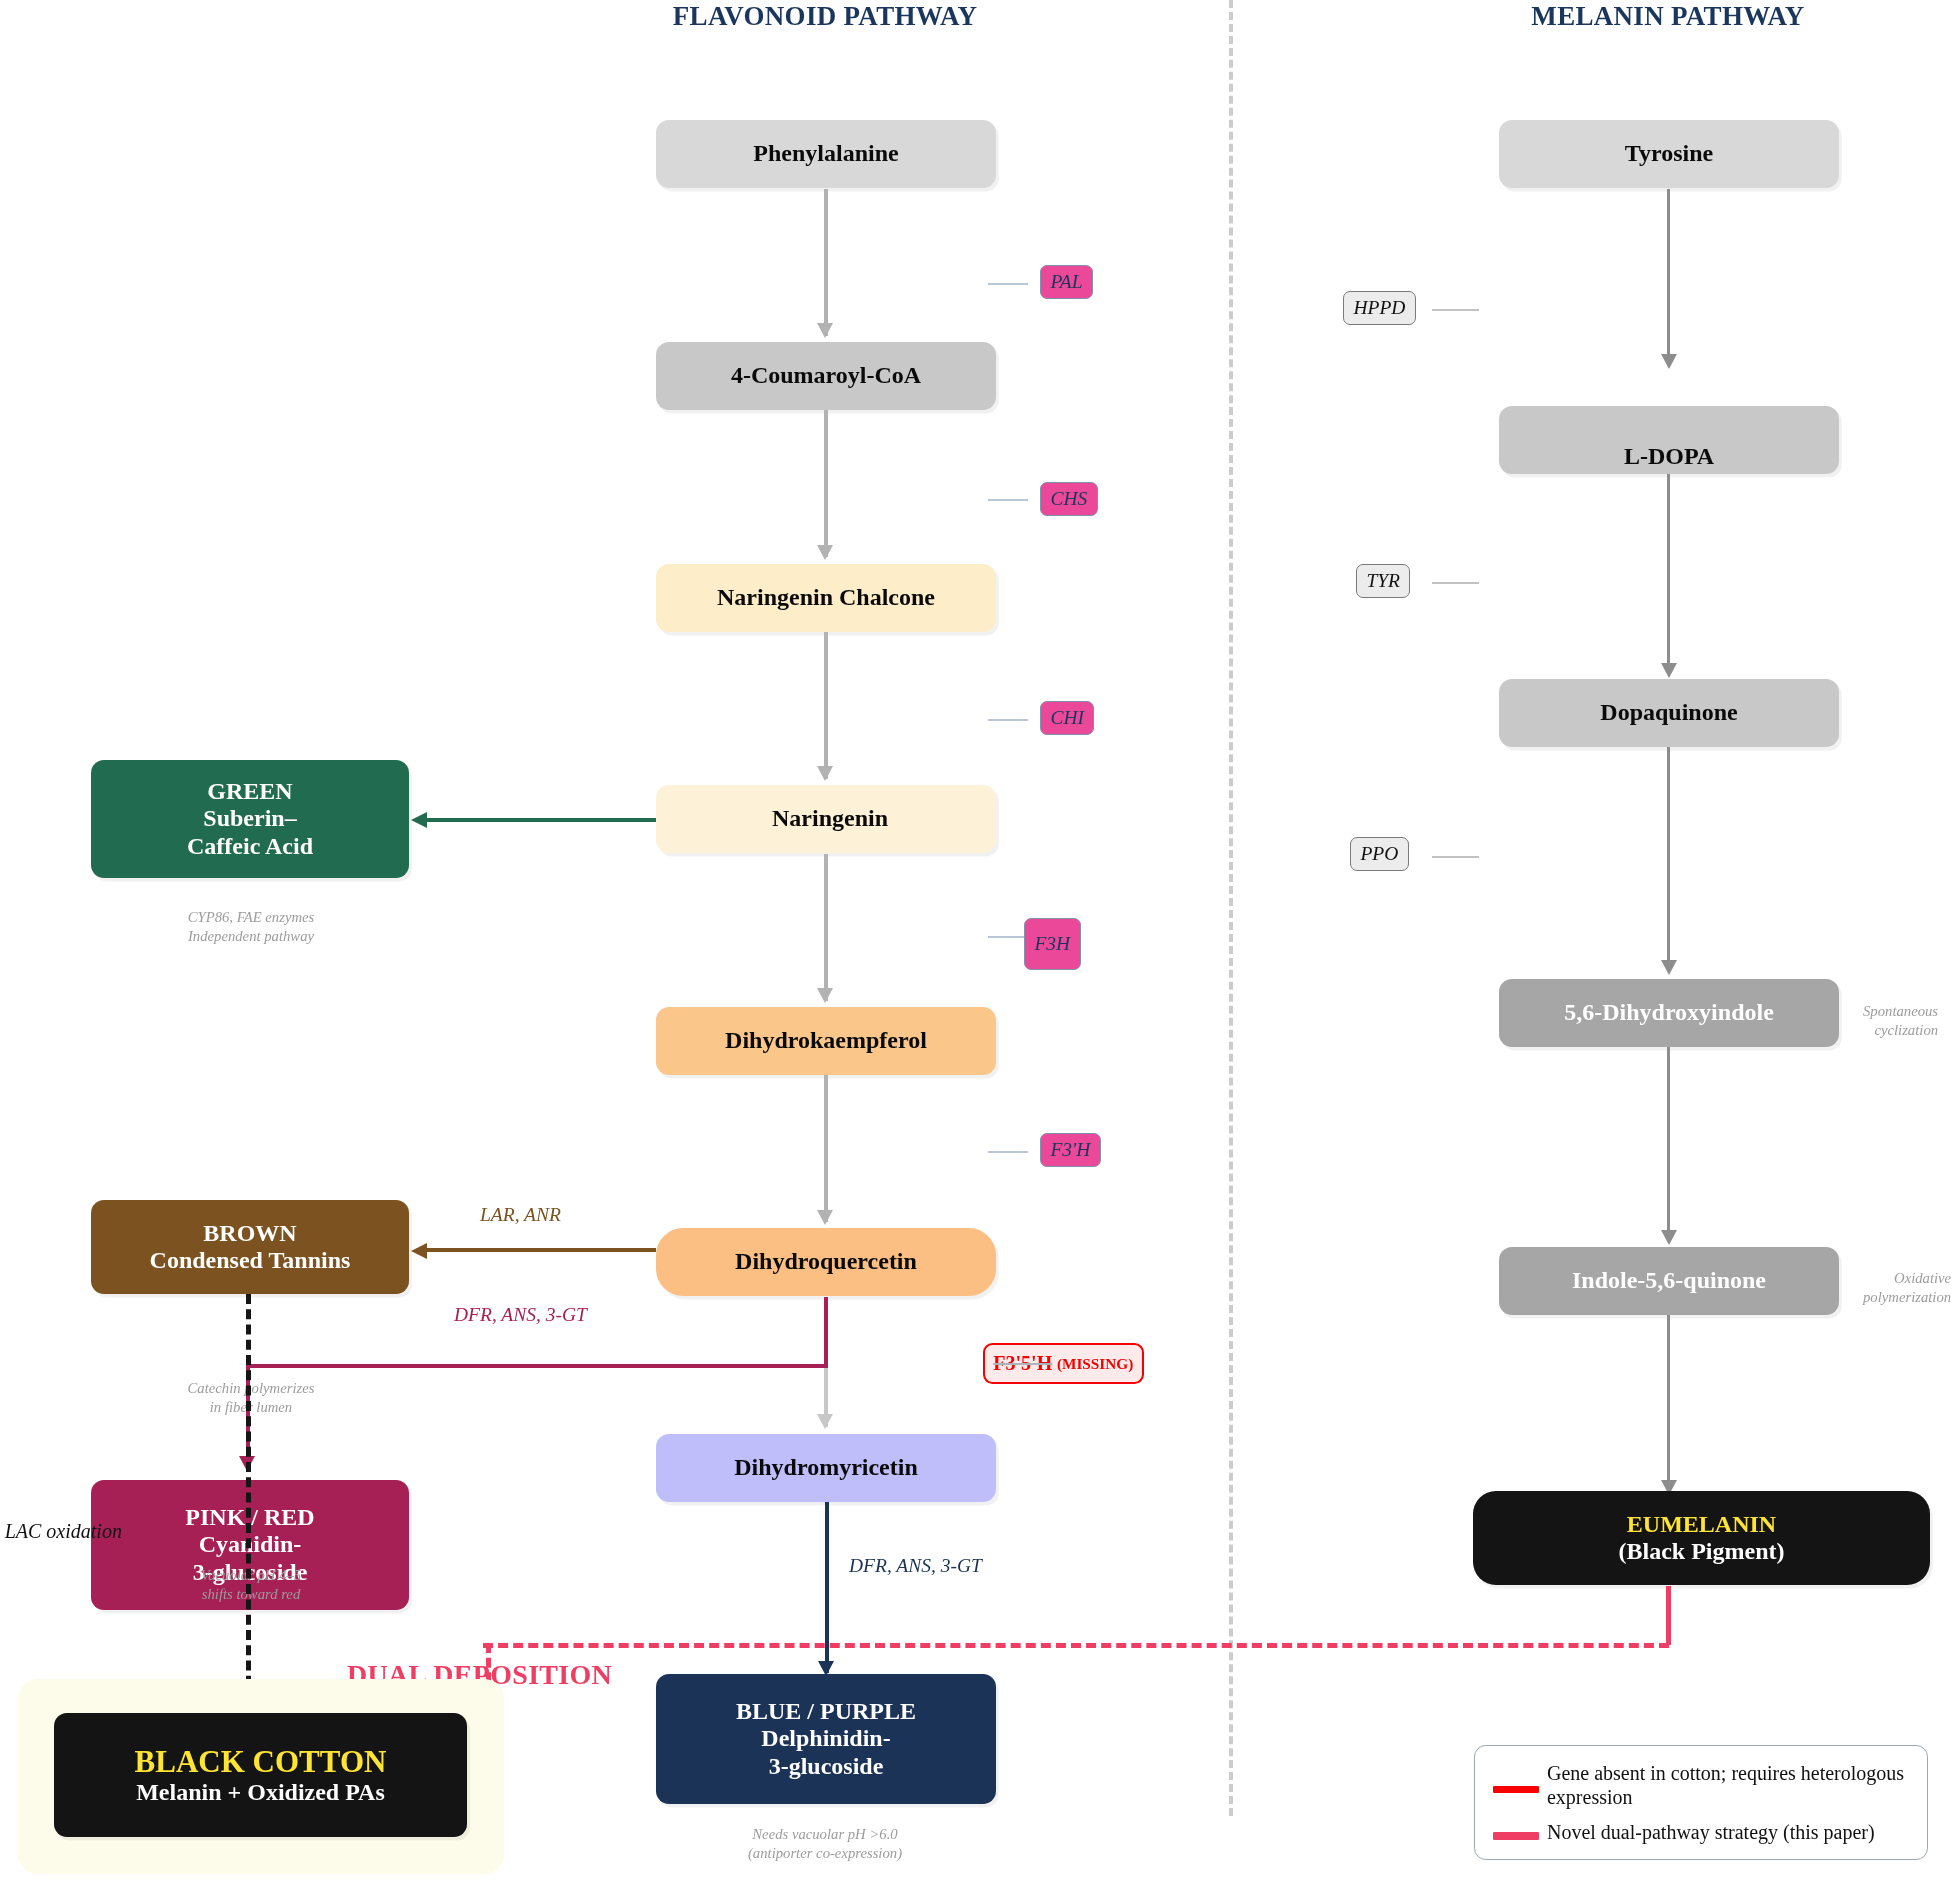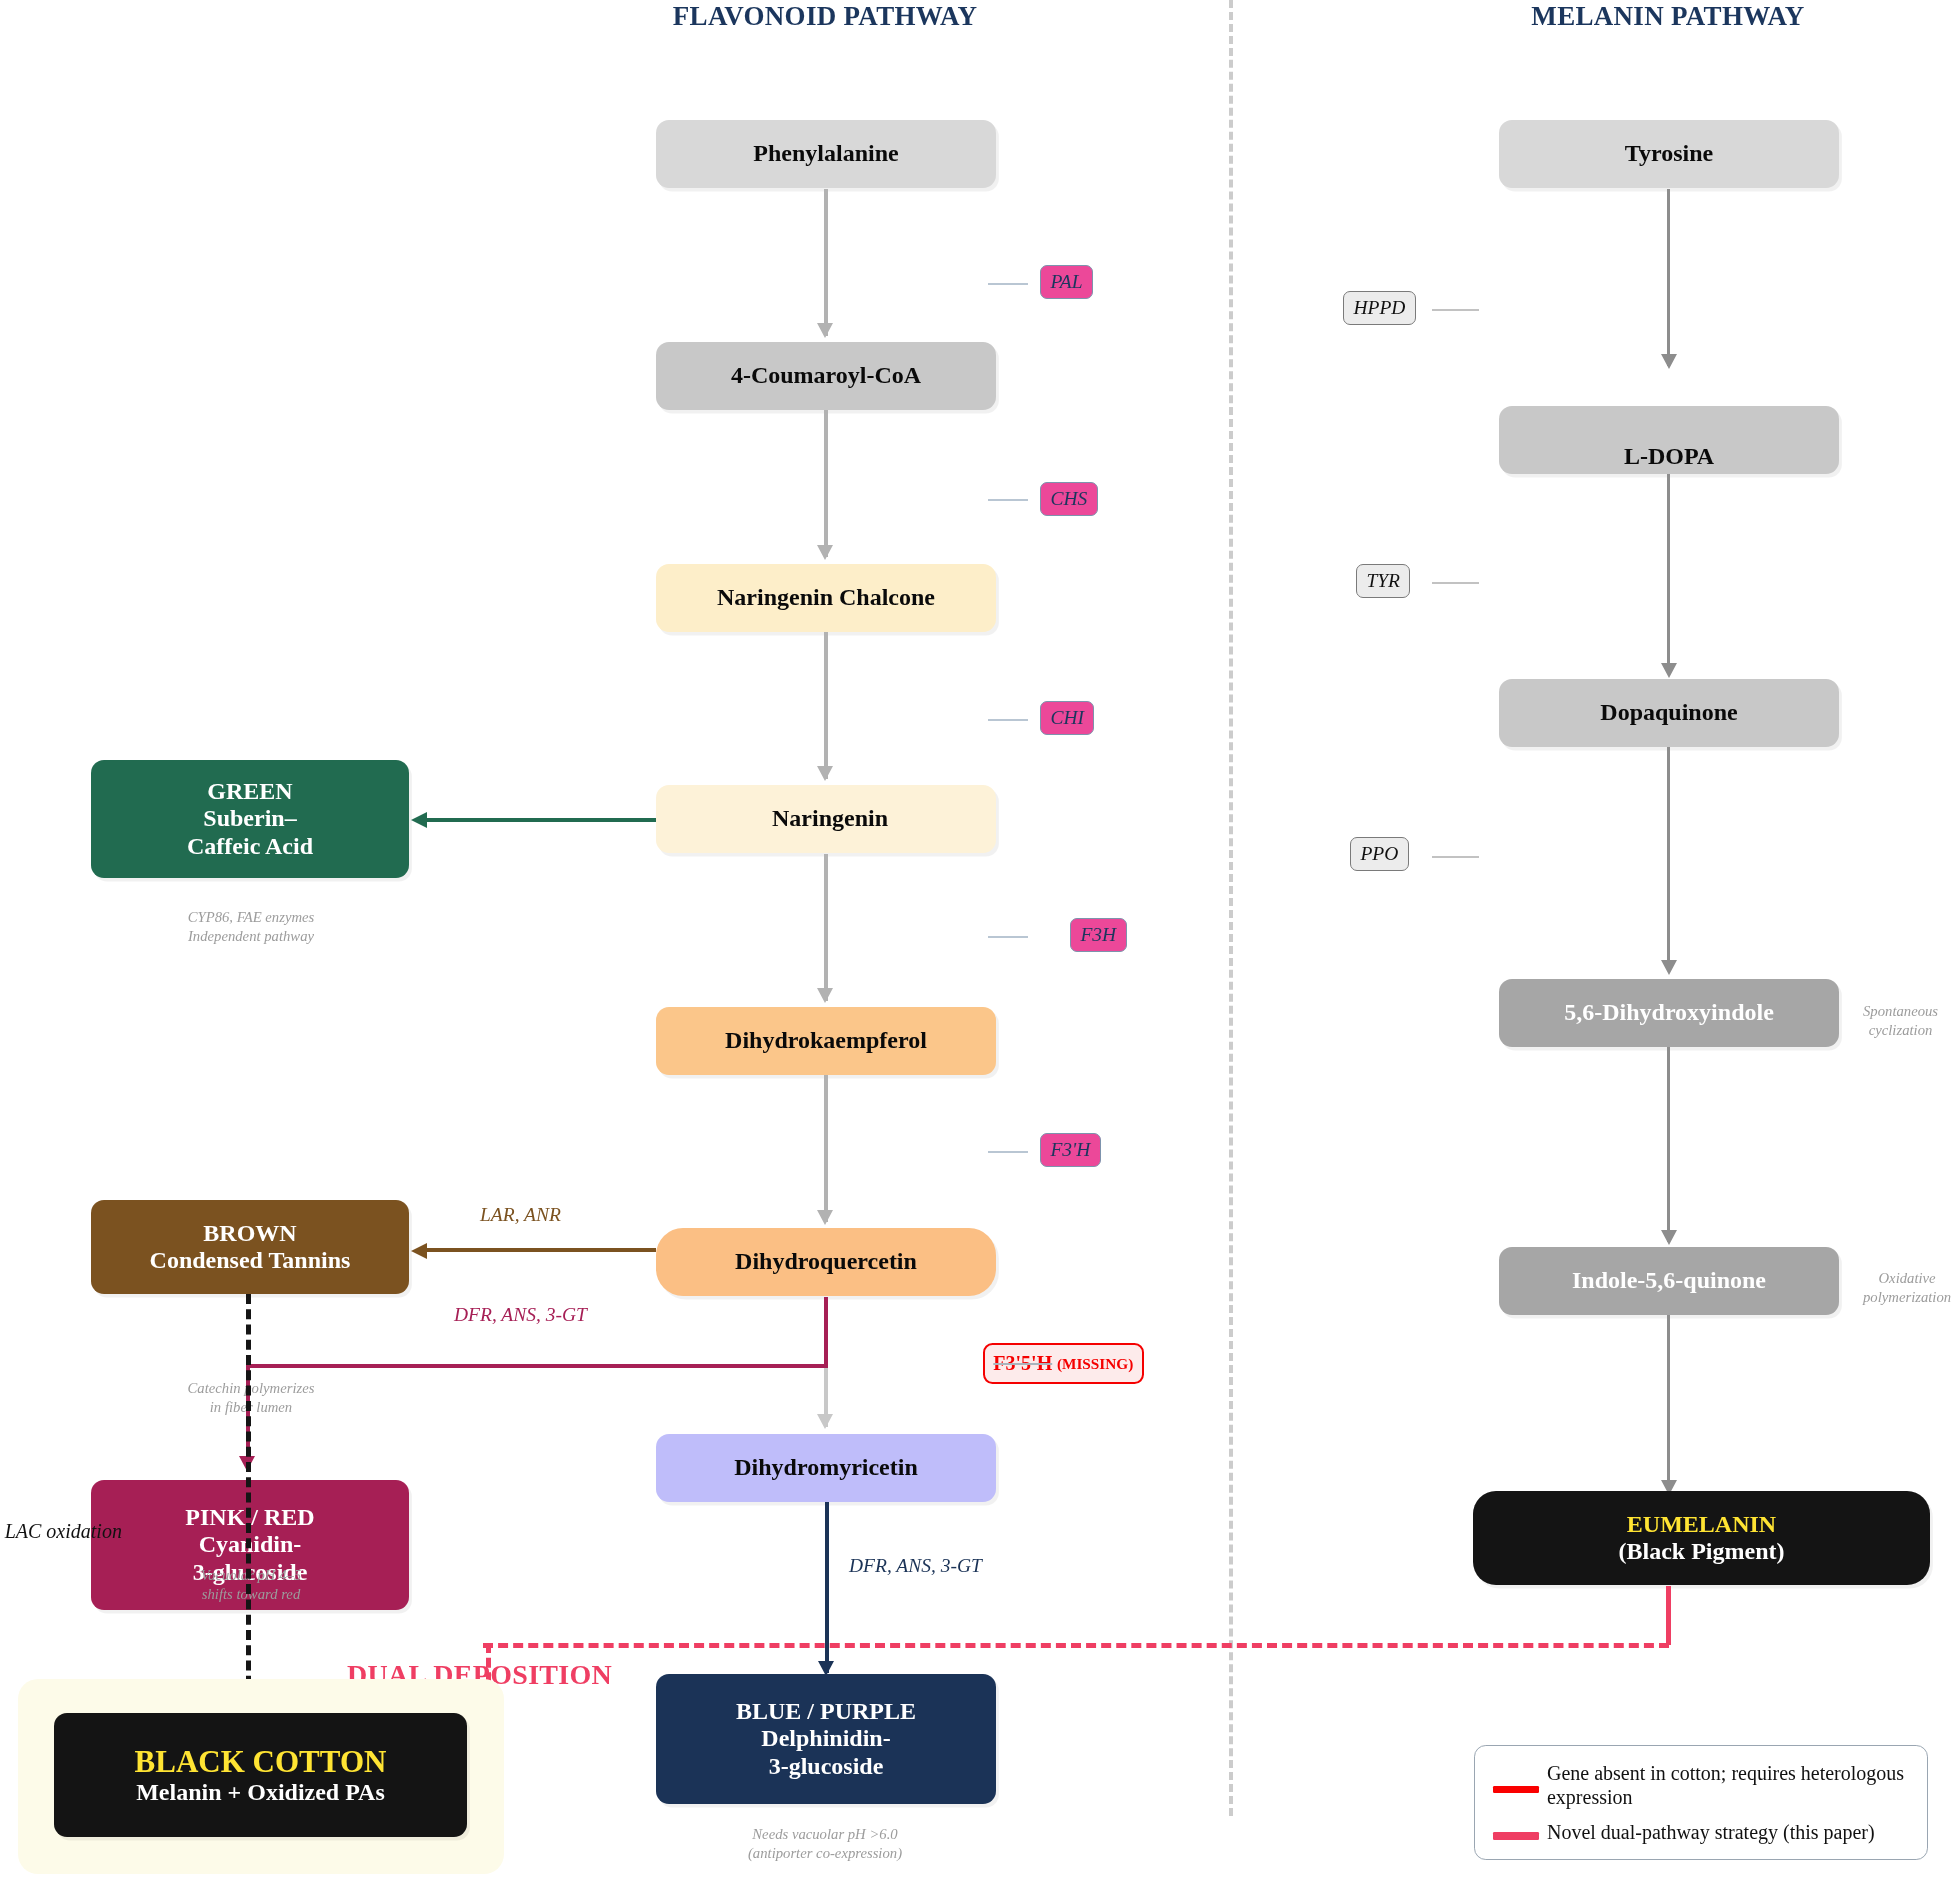--- a/index.html
+++ b/index.html
@@ -64,21 +64,21 @@
   .divider{
     position:absolute;width:0;border-left:4.1px dashed #cccccc;
   }
 
   
   .cap{
     position:absolute;font-family:"Liberation Serif",serif;font-style:italic;
     color:#9c9c9c;font-size:14.7px;line-height:1.3;text-align:center;
     white-space:pre-line;transform:translateX(-50%);
   }
-  .cap-l{transform:none;text-align:center;}
+  .cap-l{transform:none;text-align:right;}
 
   
   .plabel{
     position:absolute;font-family:"Liberation Serif",serif;font-style:italic;
     font-size:19.5px;white-space:nowrap;
   }
   .pl-brown{color:#7b5220;}
   .pl-crimson{color:#a61f55;}
   .pl-navy{color:#1b3357;}
   .pl-black{color:#111111;font-size:20px;}
@@ -186,21 +186,21 @@
   <div class="tick" style="left:988px;top:283px;width:40px;"></div>
   <div class="enz enz-blue" style="left:1040px;top:265px;height:34px;">PAL</div>
 
   <div class="tick" style="left:988px;top:499px;width:40px;"></div>
   <div class="enz enz-blue" style="left:1040px;top:482px;height:34px;">CHS</div>
 
   <div class="tick" style="left:988px;top:719px;width:40px;"></div>
   <div class="enz enz-blue" style="left:1040px;top:701px;height:34px;">CHI</div>
 
   <div class="tick" style="left:988px;top:936px;width:40px;"></div>
-  <div class="enz enz-blue" style="left:1070px;top:918px;height:34px;">F3H</div>
+  <div class="enz enz-blue" style="left:1024px;top:918px;height:52px;">F3H</div>
 
   <div class="tick" style="left:988px;top:1151px;width:40px;"></div>
   <div class="enz enz-blue" style="left:1040px;top:1133px;height:34px;">F3'H</div>
 
   <div class="node n-green" style="left:91px;top:760px;width:318px;height:118px;">
     <span class="l1">GREEN</span>
     <span class="l2">Suberin–</span>
     <span class="l3">Caffeic Acid</span>
   </div>
   <div class="hline" style="left:426px;top:818px;width:230px;background:#216b50;"></div>

